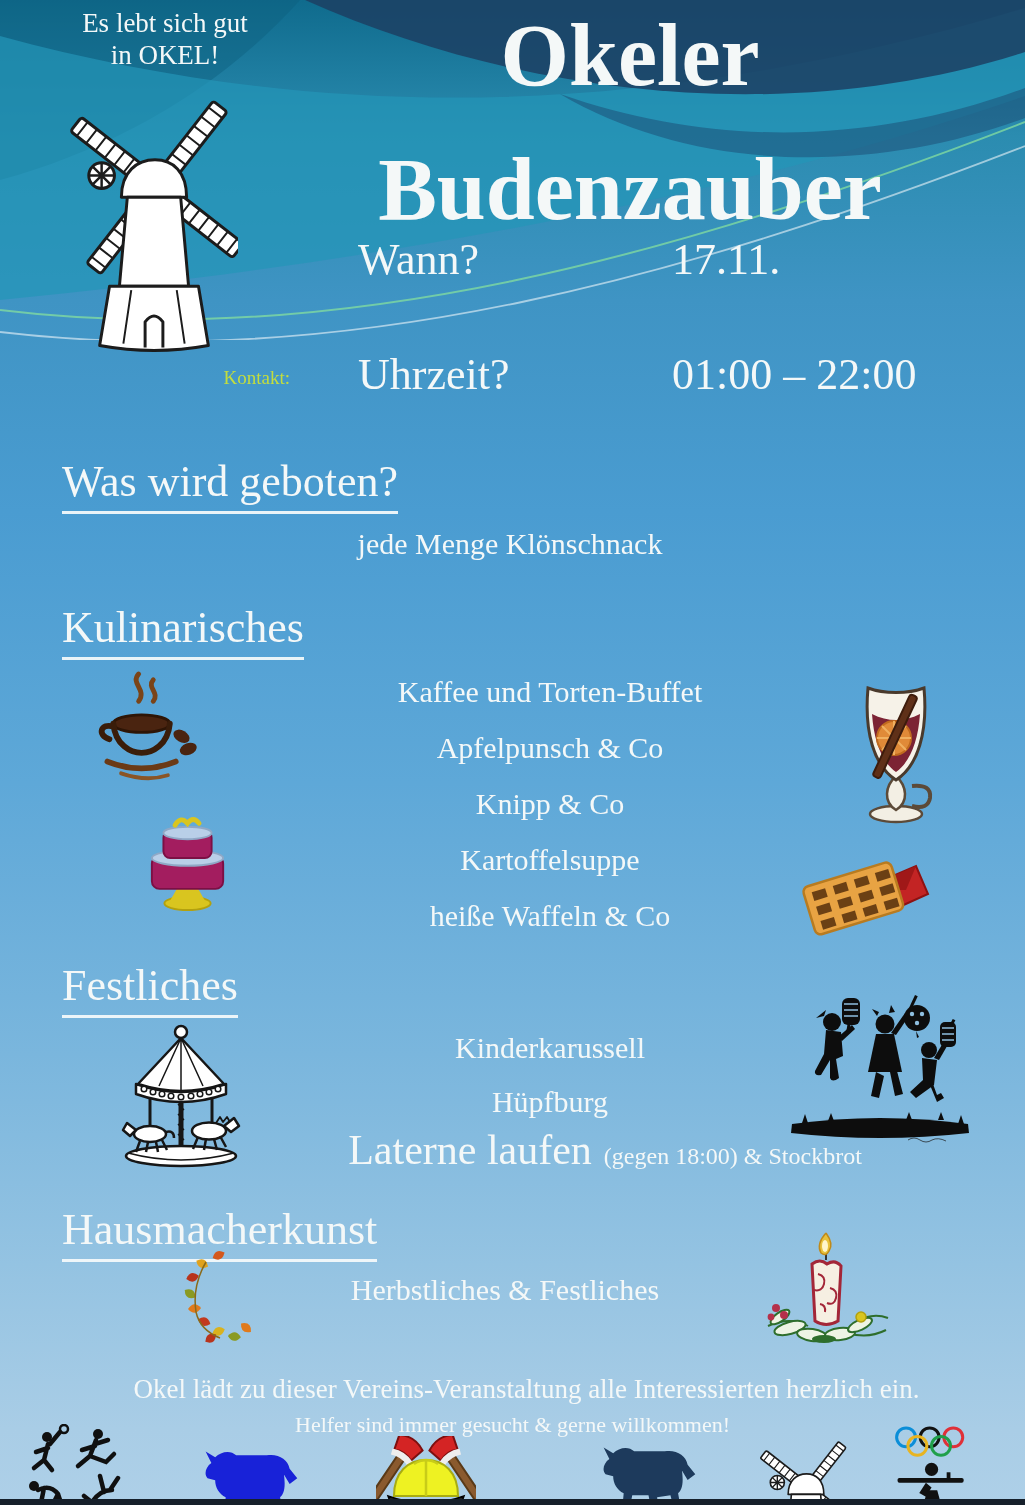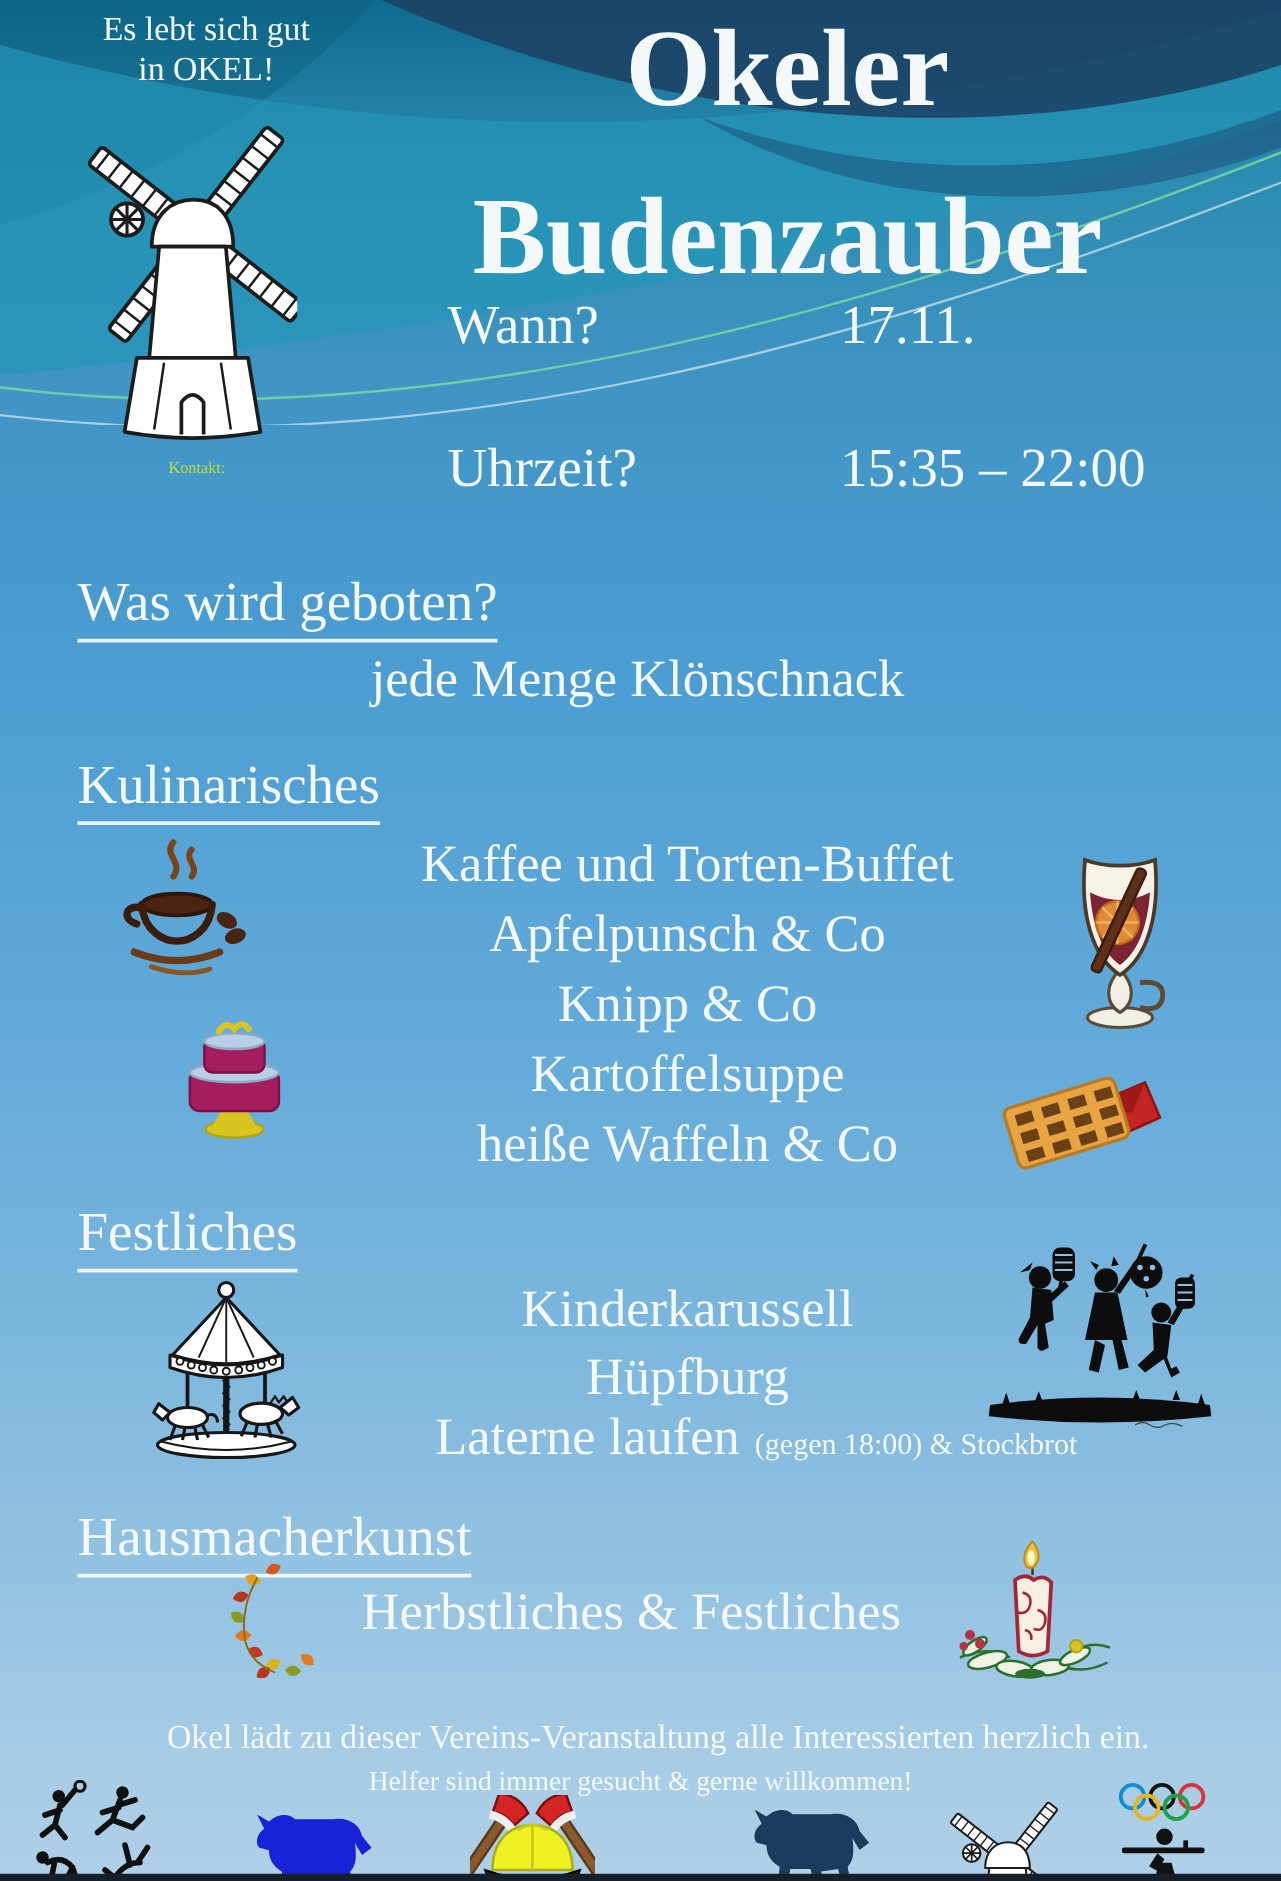--- a/index.html
+++ b/index.html
@@ -6,26 +6,26 @@
   #poster{
     position:relative;width:1025px;height:1505px;margin:0 auto;overflow:hidden;
     font-family:Liberation Serif, serif;
     color:#f4f8f8;
     background:linear-gradient(180deg,#0f6b8d 0%,#2b8cb0 9%,#3f94c4 20%,#4a9cd1 34%,#5ea8d8 52%,#7ab6dd 70%,#94c3e2 84%,#a9cde6 95%,#aed0e8 100%);
   }
   .abs{position:absolute;}
   .ctr{text-align:center;}
   .h{font-size:44px;line-height:1.1;text-align:center;}
   .h .ul{display:inline-block;border-bottom:3px solid rgba(246,251,251,.92);padding-bottom:5px;}
-  .body-line{font-size:42px;line-height:56px;}
+  .body-line{font-size:30px;line-height:56px;}
   .waves{left:0;top:0;width:1025px;height:340px;}
   #title1{left:300px;top:8px;width:660px;font-size:88px;font-weight:bold;line-height:1.1;}
   #title2{left:280px;top:142px;width:700px;font-size:88px;font-weight:bold;line-height:1.1;}
   #tagline{left:50px;top:8px;width:230px;font-size:27px;line-height:1.18;}
-  #contact{left:25px;top:366px;width:265px;font-size:13px;line-height:1.25;color:#c3dd3d;}
+  #contact{left:25px;top:366px;width:265px;font-size:19px;line-height:1.25;color:#c3dd3d;text-align:right;}
   .info-row{left:358px;width:640px;font-size:44px;line-height:1.1;}
   .info-row .lab{display:inline-block;width:314px;}
   #laterne .big{font-size:42px;}
   #laterne .small{font-size:24px;margin-left:12px;}
   #footer1{left:0;top:1374px;width:1025px;font-size:27px;margin-left:14px;}
   #footer2{left:0;top:1412px;width:1025px;font-size:22px;}
   #bottom-strip{left:0;bottom:0;width:1025px;height:6px;background:#16202b;}
   svg{display:block;}
 </style>
 </head>
@@ -317,21 +317,21 @@
     <div>Kontakt:</div>
   </div>
 
   <div class="abs ctr" id="title1">Okeler</div>
   <div class="abs ctr" id="title2">Budenzauber</div>
 
   <div class="abs info-row" style="top:236px">
     <span class="lab">Wann?</span><span>17.11.</span>
   </div>
   <div class="abs info-row" style="top:351px">
-    <span class="lab">Uhrzeit?</span><span>15:35 – 22:00</span>
+    <span class="lab">Uhrzeit?</span><span>01:00 – 22:00</span>
   </div>
 
   <div class="abs h" style="left:62px;top:458px">
     <span class="ul">Was wird geboten?</span>
   </div>
   <div class="abs ctr body-line" style="left:60px;top:516px;width:900px">jede Menge Klönschnack</div>
 
   <div class="abs h" style="left:62px;top:604px">
     <span class="ul">Kulinarisches</span>
   </div>

